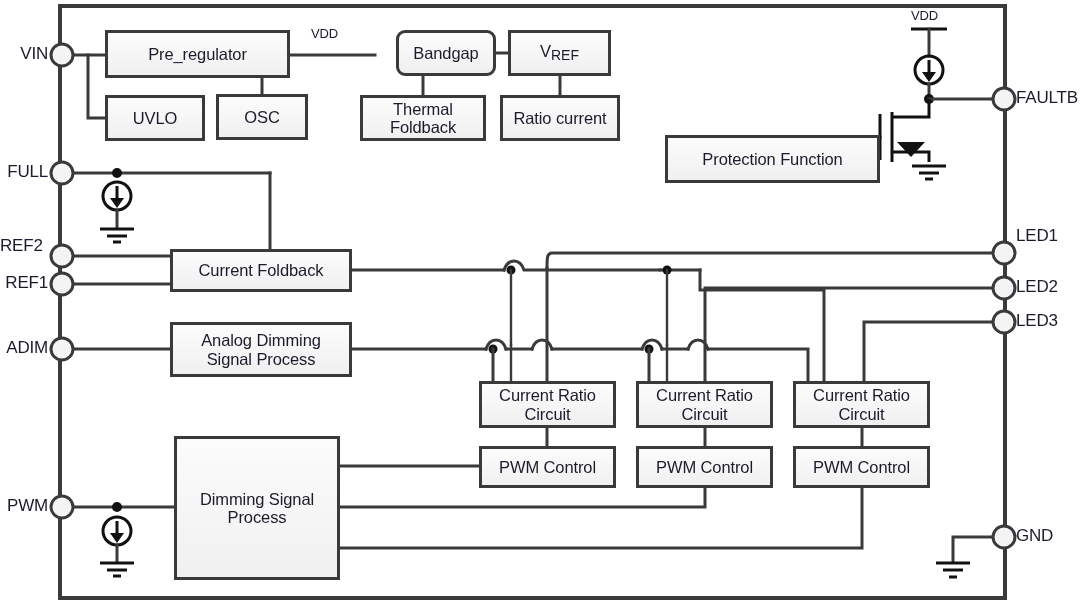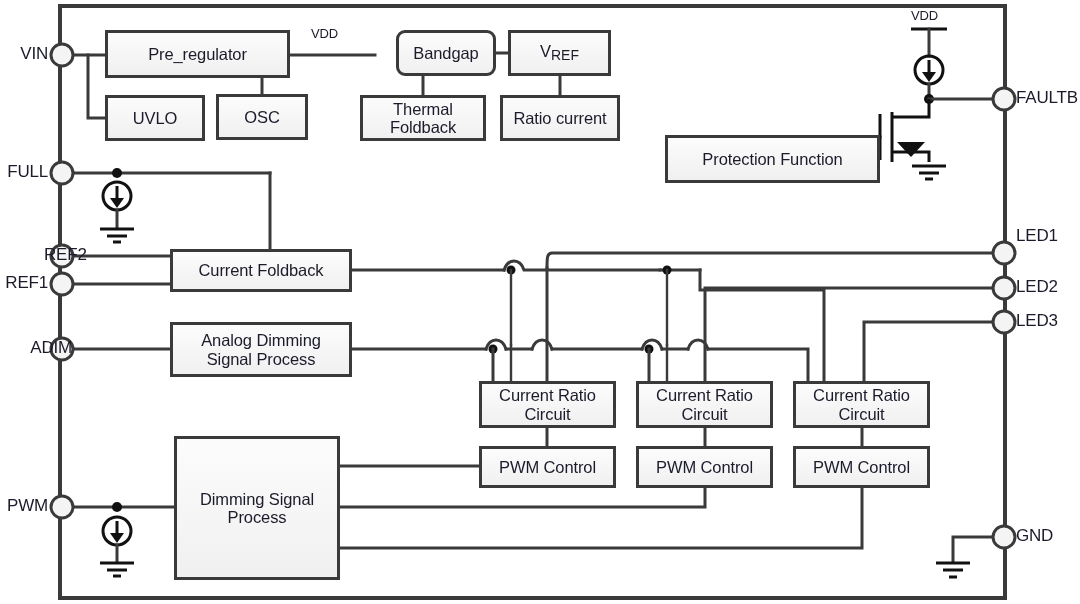--- a/index.html
+++ b/index.html
@@ -297,27 +297,27 @@
   <div class="blk" style="left:793px; top:446px; width:137px; height:42px;">
     <span>PWM Control</span>
   </div>
 
   <div class="pinlabel left" style="left:0px; top:44px; width:48px;">
     <span>VIN</span>
   </div>
   <div class="pinlabel left" style="left:0px; top:162px; width:48px;">
     <span>FULL</span>
   </div>
-  <div class="pinlabel left" style="left:0px; top:245px; width:36px;margin-left:44px;">
+  <div class="pinlabel left" style="left:0px; top:236px; width:36px;">
     <span>REF2</span>
   </div>
   <div class="pinlabel left" style="left:0px; top:273px; width:48px;">
     <span>REF1</span>
   </div>
-  <div class="pinlabel left" style="left:0px; top:338px; width:48px;padding-left:24px;">
+  <div class="pinlabel left" style="left:0px; top:338px; width:48px;">
     <span>ADIM</span>
   </div>
   <div class="pinlabel left" style="left:0px; top:496px; width:48px;">
     <span>PWM</span>
   </div>
 
   <div class="pinlabel right" style="left:1016px; top:88px;">
     <span>FAULTB</span>
   </div>
   <div class="pinlabel right" style="left:1016px; top:226px;">

